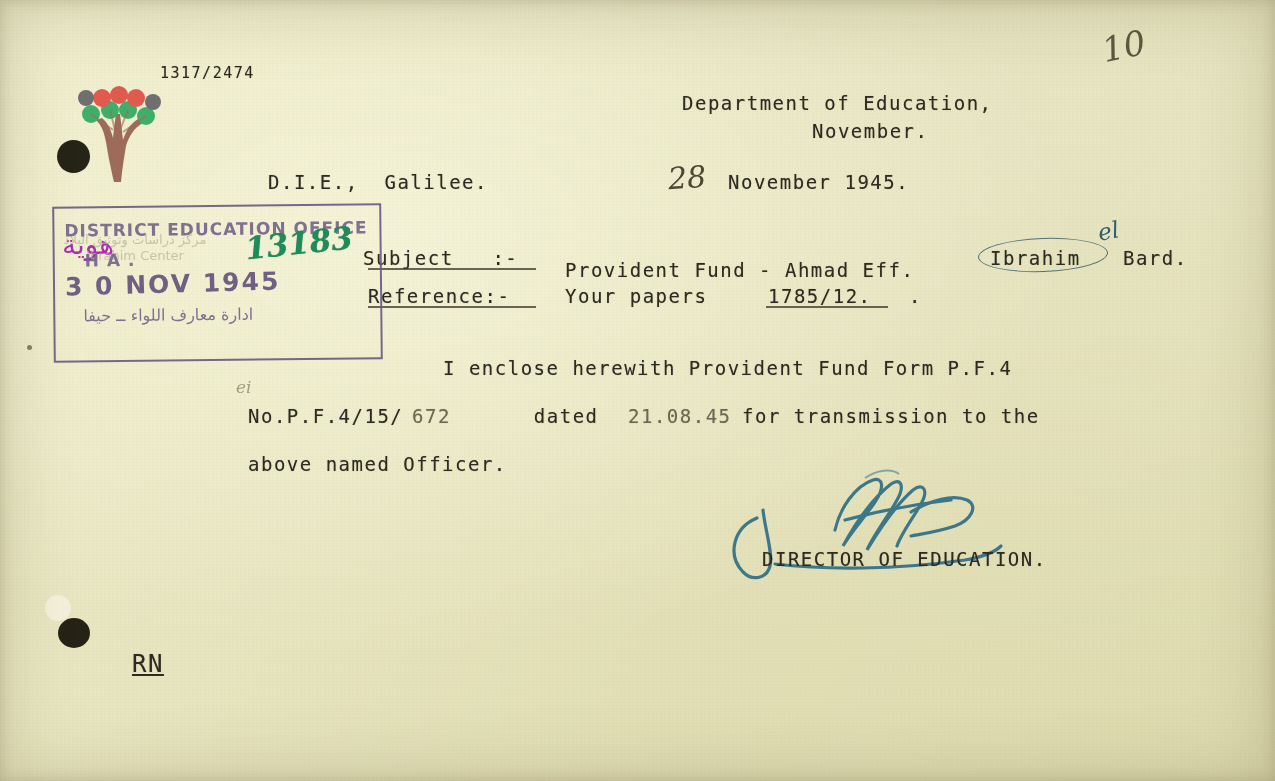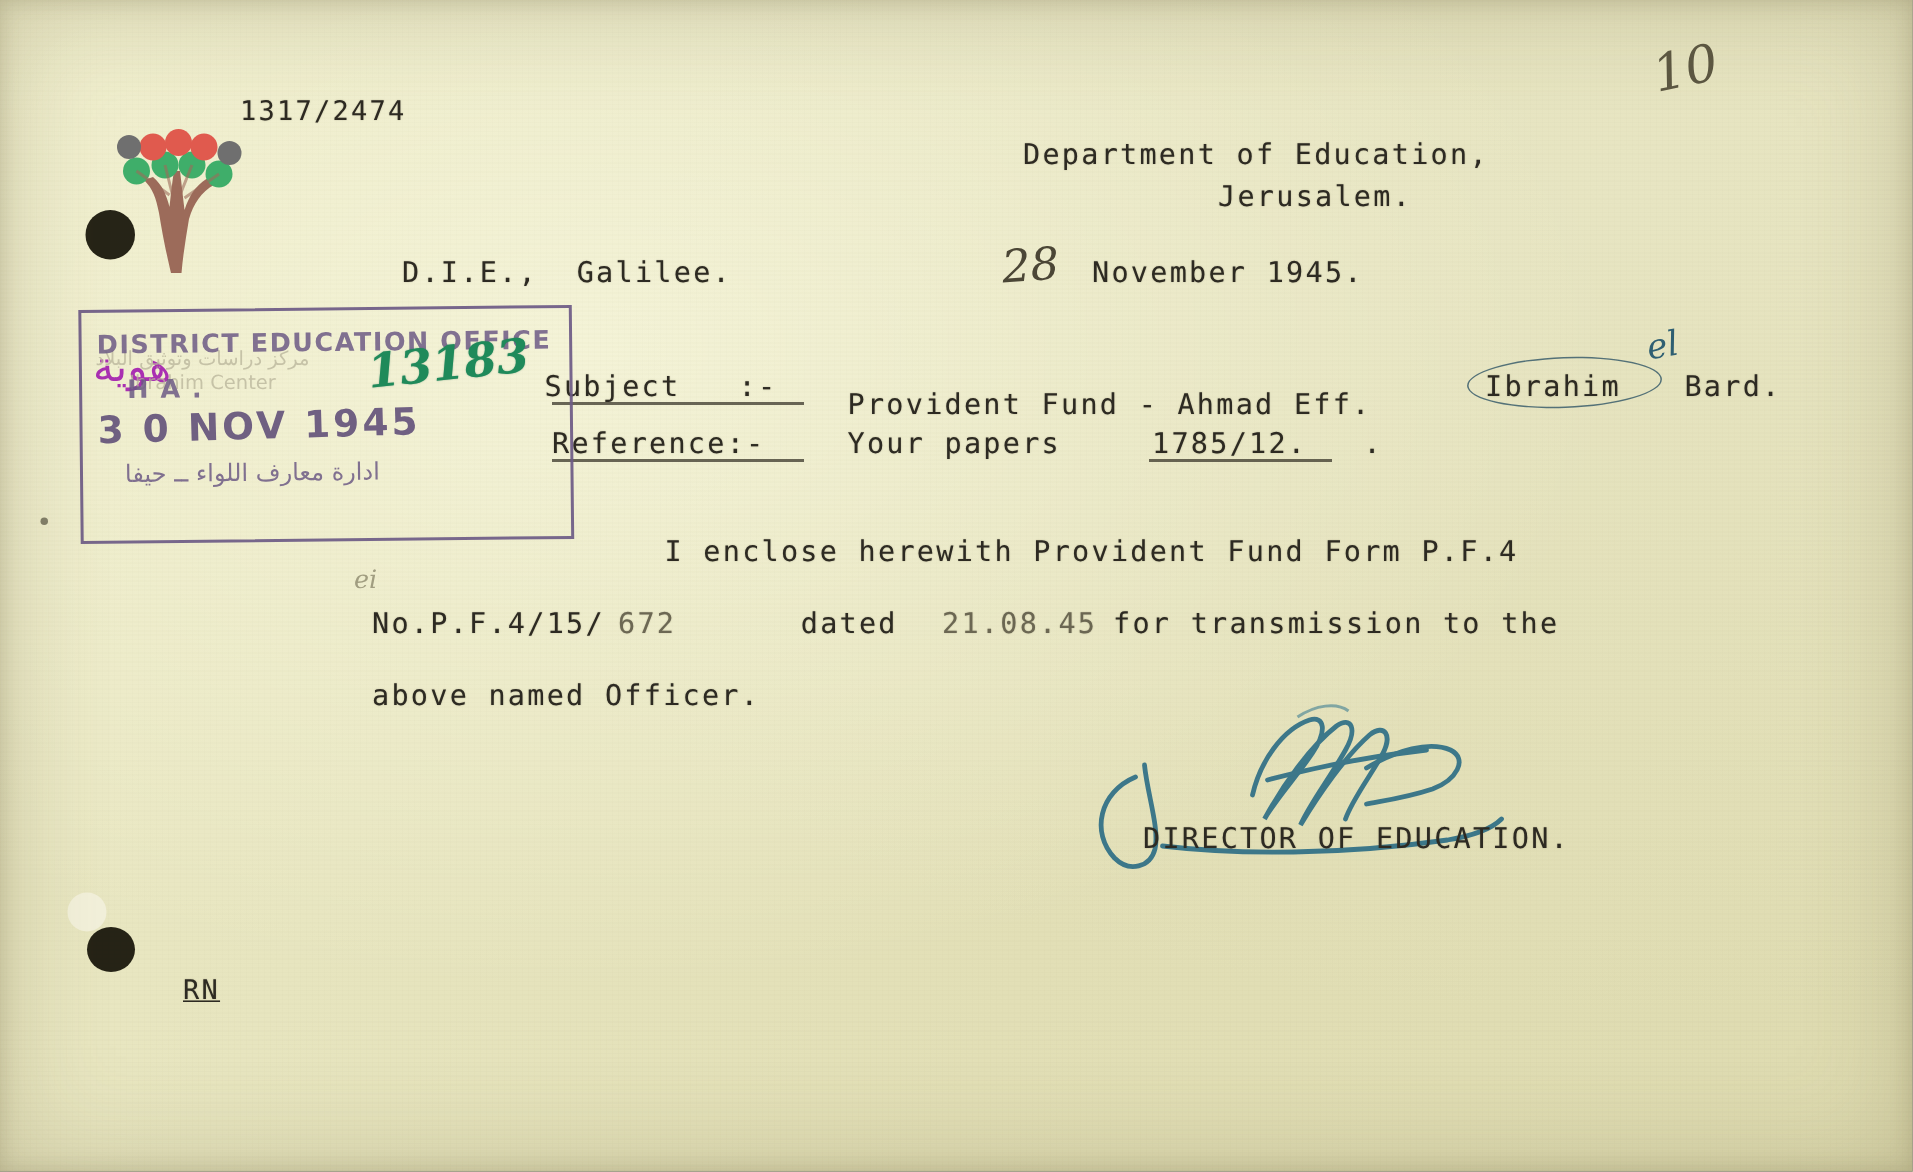--- a/index.html
+++ b/index.html
@@ -234,24 +234,24 @@
   <div class="blot" style="left:27px; top:345px; width:5px; height:5px; opacity:0.5;"></div>
 
   <div id="watermark-word">هوية</div>
   <div id="watermark-ar">
     <div>مركز دراسات وتوثيق البلاد</div>
     <div>Ibrahim Center</div>
   </div>
 
   <div id="folio">10</div>
 
-  <div class="txt typed" style="left:160px; top:64px; font-size:18px;">1317/2474</div>
+  <div class="txt typed" style="left:160px; top:64px; font-size:15px;">1317/2474</div>
 
   <div class="txt typed" style="left:682px; top:92px;">Department of Education,</div>
-  <div class="txt typed" style="left:812px; top:120px;">Jerusalem.</div>
+  <div class="txt typed" style="left:812px; top:120px;">November.</div>
 
   <div class="txt typed" style="left:252px; top:171px;margin-left:16px;">D.I.E.,  Galilee.</div>
 
   <div class="hand" style="left:668px; top:160px; font-size:30px; transform:rotate(-4deg);">28</div>
   <div class="txt typed" style="left:728px; top:171px;">November 1945.</div>
 
   <div class="txt typed" style="left:363px; top:247px;">Subject   :-</div>
   <div class="underline-run" style="left:368px; top:268px; width:168px;"></div>
   <div class="txt typed" style="left:565px; top:259px;text-align:right;">Provident Fund - Ahmad Eff. </div>
   <div class="txt typed" style="left:990px; top:247px;">Ibrahim</div>
@@ -285,21 +285,21 @@
         <path d="M196 52 C216 40 238 34 252 40 C264 46 256 60 240 66 C222 72 206 74 196 76"></path>
         <path d="M60 104 C110 110 180 110 250 100 C268 97 280 92 286 86"></path>
       </g>
       <g fill="none" stroke="#3f7e93" stroke-width="2" opacity="0.6">
         <path d="M150 18 C162 10 176 8 184 14"></path>
       </g>
     </svg>
   </div>
   <div class="txt typed" style="left:762px; top:548px;">DIRECTOR OF EDUCATION.</div>
 
-  <div class="txt typed" style="left:122px; top:650px; font-size:18px;text-decoration:underline;">RN</div>
+  <div class="txt typed" style="left:132px; top:650px; font-size:24px;text-decoration:underline;">RN</div>
 
   <div id="stamp">
     <div class="stamp-txt" style="left:10px; top:12px; font-size:17px;">DISTRICT EDUCATION OFFICE</div>
     <div class="stamp-txt" style="left:30px; top:42px; font-size:17px;">H A .</div>
     <div id="stamp-date">3 0 NOV 1945</div>
     <div id="stamp-arabic">ادارة معارف اللواء ــ حيفا</div>
   </div>
   <div id="stamp-number">13183</div>
 
   <div id="edge-shade"></div>

